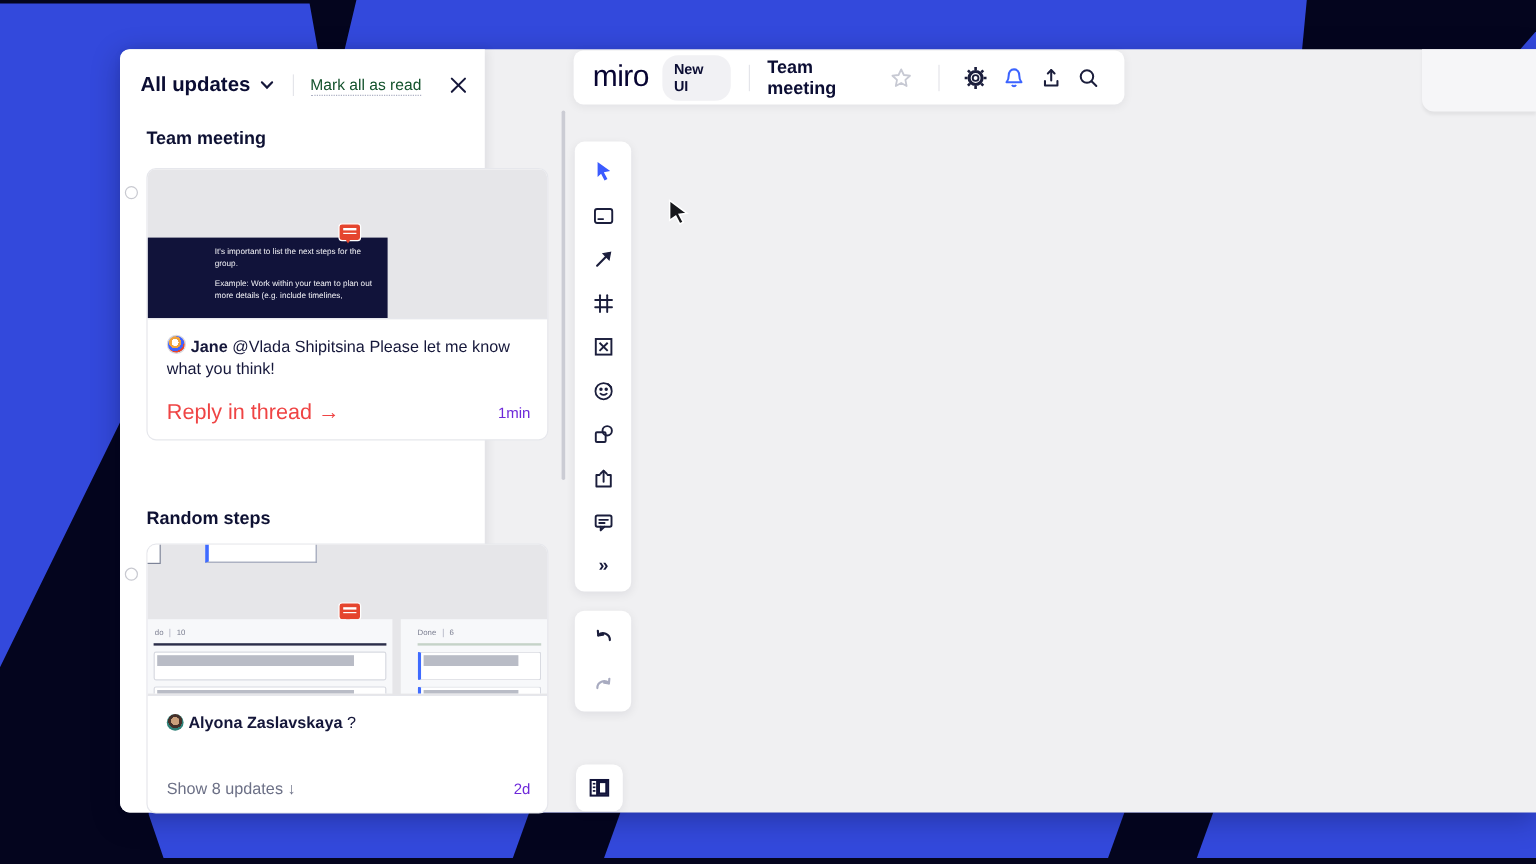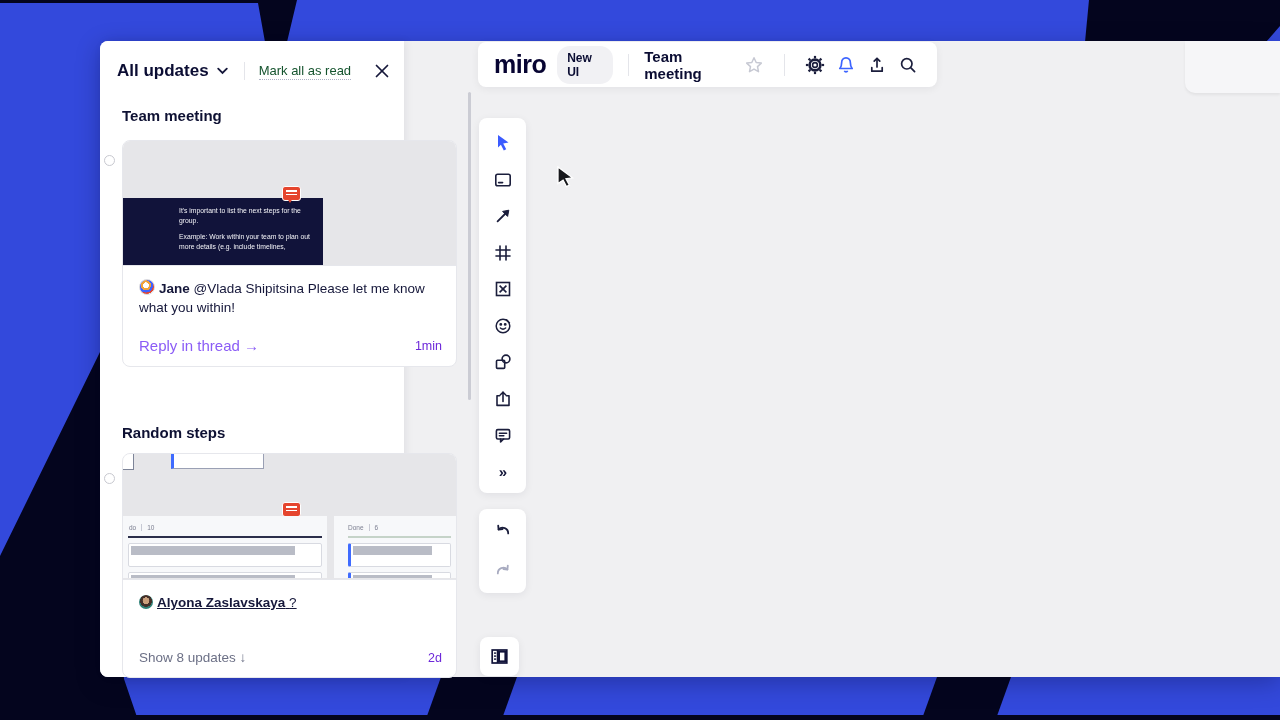--- a/index.html
+++ b/index.html
@@ -35,21 +35,21 @@
   .sticky div{margin-bottom:7px;}
   .cbadge{position:absolute;width:17px;height:13px;background:#e5452e;border:1.5px solid #fff;border-radius:3px;}
   .cbadge i{position:absolute;left:3px;right:3px;height:1.5px;background:#fff;}
   .cbadge i.l1{top:3px;} .cbadge i.l2{top:6.5px;}
   .cbadge s{position:absolute;left:4px;bottom:-6px;width:0;height:0;border:3px solid transparent;border-top:5px solid #e5452e;}
   .card-body{padding:13px 16px 0 16px;font-size:13.5px;line-height:1.42;color:#15173a;}
   .avatar{display:inline-block;width:14px;height:14px;border-radius:50%;vertical-align:-2px;margin-right:4px;}
   .av-jane{background:radial-gradient(circle at 42% 38%,#fff 0 24%,#f0a23c 25% 42%,#3f62ff 43% 60%,#e5452e 61% 74%,#fdfdfd 75%);border:0.5px solid #d8d8de;}
   .av-alyona{background:radial-gradient(circle at 50% 42%,#caa07c 0 32%,#43302a 33% 54%,#2e8077 55% 100%);}
   .card-foot{position:absolute;left:16px;right:14px;bottom:12px;display:flex;align-items:center;justify-content:space-between;}
-  .link{color:#8b5cf6;font-size:15px;cursor:pointer;}
+  .link{color:#ef4444;font-size:18px;cursor:pointer;}
   .muted-act{color:#6c7086;font-size:13.5px;cursor:pointer;}
   .time{color:#6d28d9;font-size:12.5px;}
 
   
   .tab1{position:absolute;left:-2px;top:-3px;width:11px;height:17px;background:#fff;border:1.5px solid #7d8498;}
   .tab2{position:absolute;left:48px;top:-5px;width:89px;height:18px;background:#fff;border:1.5px solid #9aa0b4;border-left:3px solid #3f6bff;}
   .kcol{position:absolute;top:62px;height:62px;background:#f7f8fa;overflow:hidden;}
   .kcol.c1{left:0;width:204px;}
   .kcol.c2{left:211px;width:122px;}
   .khead{font-size:6.5px;color:#7b7e90;padding:8px 0 0 6px;display:flex;gap:5px;}
@@ -59,21 +59,21 @@
   .c1 .ksep{background:#2b2e4a;}
   .c2 .ksep{background:#c5d3c8;margin-left:14px;}
   .kcard{position:relative;background:#fff;border:1px solid #d8dae1;border-radius:2px;height:22px;margin:5px 5px 0 5px;}
   .c2 .kcard{margin-left:14px;border-left:3px solid #3f6bff;}
   .kbar{position:absolute;left:2px;top:2px;height:9px;background:#b9bcc6;}
   .c1 .kbar{right:26px;} .c2 .kbar{right:18px;}
 
   
   .topbar{position:absolute;left:378px;top:1px;width:459px;height:45px;background:#fff;border-radius:8px;
           box-shadow:0 2px 8px rgba(10,12,40,.06);display:flex;align-items:center;padding:0 14px 0 16px;box-sizing:border-box;}
-  .logo{font-size:25px;font-weight:700;letter-spacing:-0.5px;color:#070432;cursor:pointer;line-height:1;}
+  .logo{font-size:25px;font-weight:400;letter-spacing:-0.5px;color:#070432;cursor:pointer;line-height:1;}
   .newui{margin-left:11px;background:#f1f1f4;border-radius:13px;padding:5px 10px;font-size:12px;font-weight:700;color:#0b0d33;}
   .tb-div{width:1px;height:22px;background:#e4e5ea;margin:0 15px;}
   .tb-title{font-size:15px;font-weight:700;color:#0b0d33;cursor:pointer;}
   .tb-ic{width:34px;height:34px;display:flex;align-items:center;justify-content:center;cursor:pointer;}
   .star{margin-left:4px;}
 
   
   .toolbar{position:absolute;left:379px;top:77px;width:47px;height:375px;background:#fff;border-radius:8px;
            box-shadow:0 2px 8px rgba(10,12,40,.07);display:flex;flex-direction:column;align-items:center;padding-top:7px;box-sizing:border-box;}
   .tool{width:36px;height:36.5px;display:flex;align-items:center;justify-content:center;cursor:pointer;border-radius:6px;}
@@ -285,21 +285,21 @@
             <div>Example: Work within your team to plan out more details (e.g. include timelines,</div>
           </div>
           <div class="cbadge" style="left:159px;top:45px;">
             <i class="l1"></i>
               <i class="l2"></i>
               <s></s>
           </div>
         </div>
         <div class="card-body">
           <span class="avatar av-jane"></span><b>Jane</b>
-          <span>@Vlada Shipitsina Please let me know what you within!</span>
+          <span>@Vlada Shipitsina Please let me know what you think!</span>
         </div>
         <div class="card-foot">
           <span class="link">Reply in thread →</span>
           <span class="time">1min</span>
         </div>
       </div>
 
       <div class="sec-title" style="top:383px;">Random steps</div>
       <div class="unread-dot" style="top:432px;"></div>
 
@@ -332,21 +332,21 @@
             </div>
             <div class="ksep"></div>
             <div class="kcard">
                 <div class="kbar"></div>
               </div>
             <div class="kcard">
                 <div class="kbar"></div>
               </div>
           </div>
         </div>
-        <div class="card-body" style="text-decoration:underline;">
+        <div class="card-body" style="">
           <span class="avatar av-alyona"></span><b>Alyona Zaslavskaya</b>
           <span>?</span>
         </div>
         <div class="card-foot">
           <span class="muted-act">Show 8 updates ↓</span>
           <span class="time">2d</span>
         </div>
       </div>
     </div>
 

